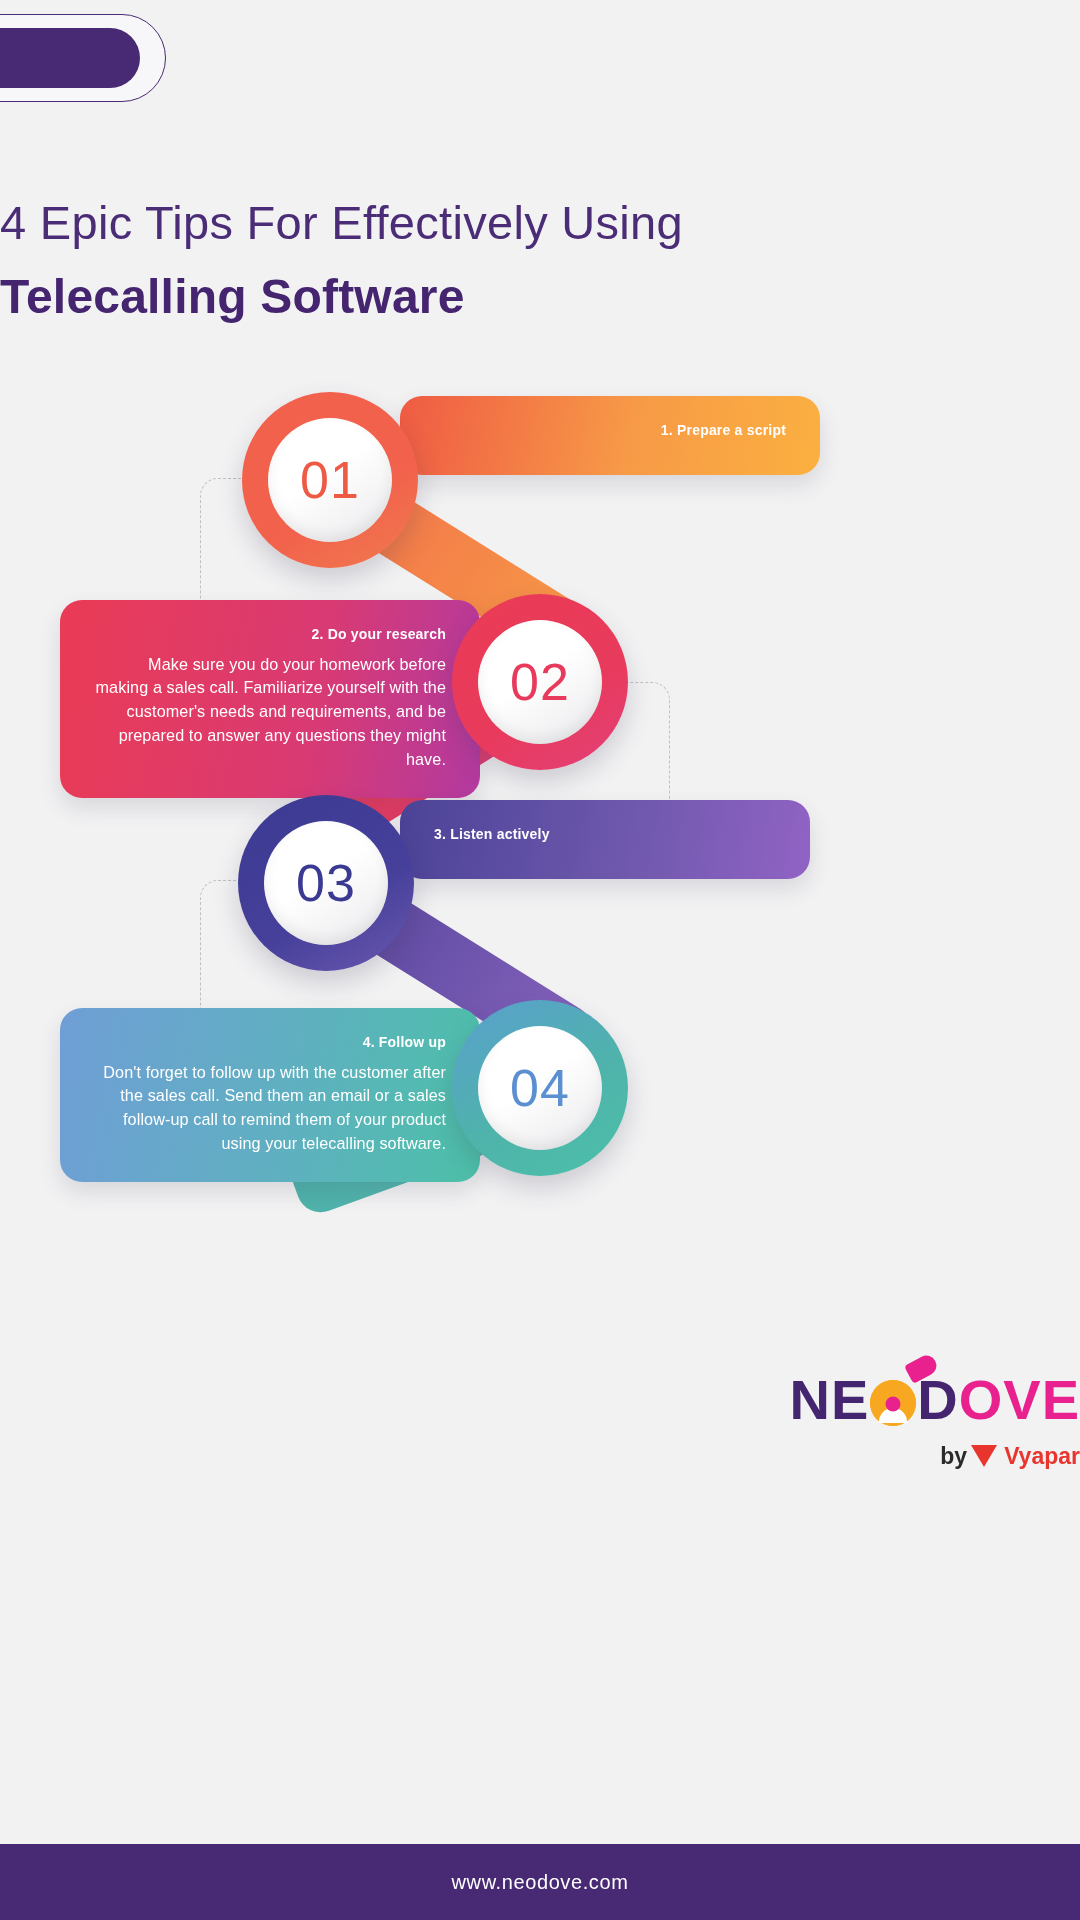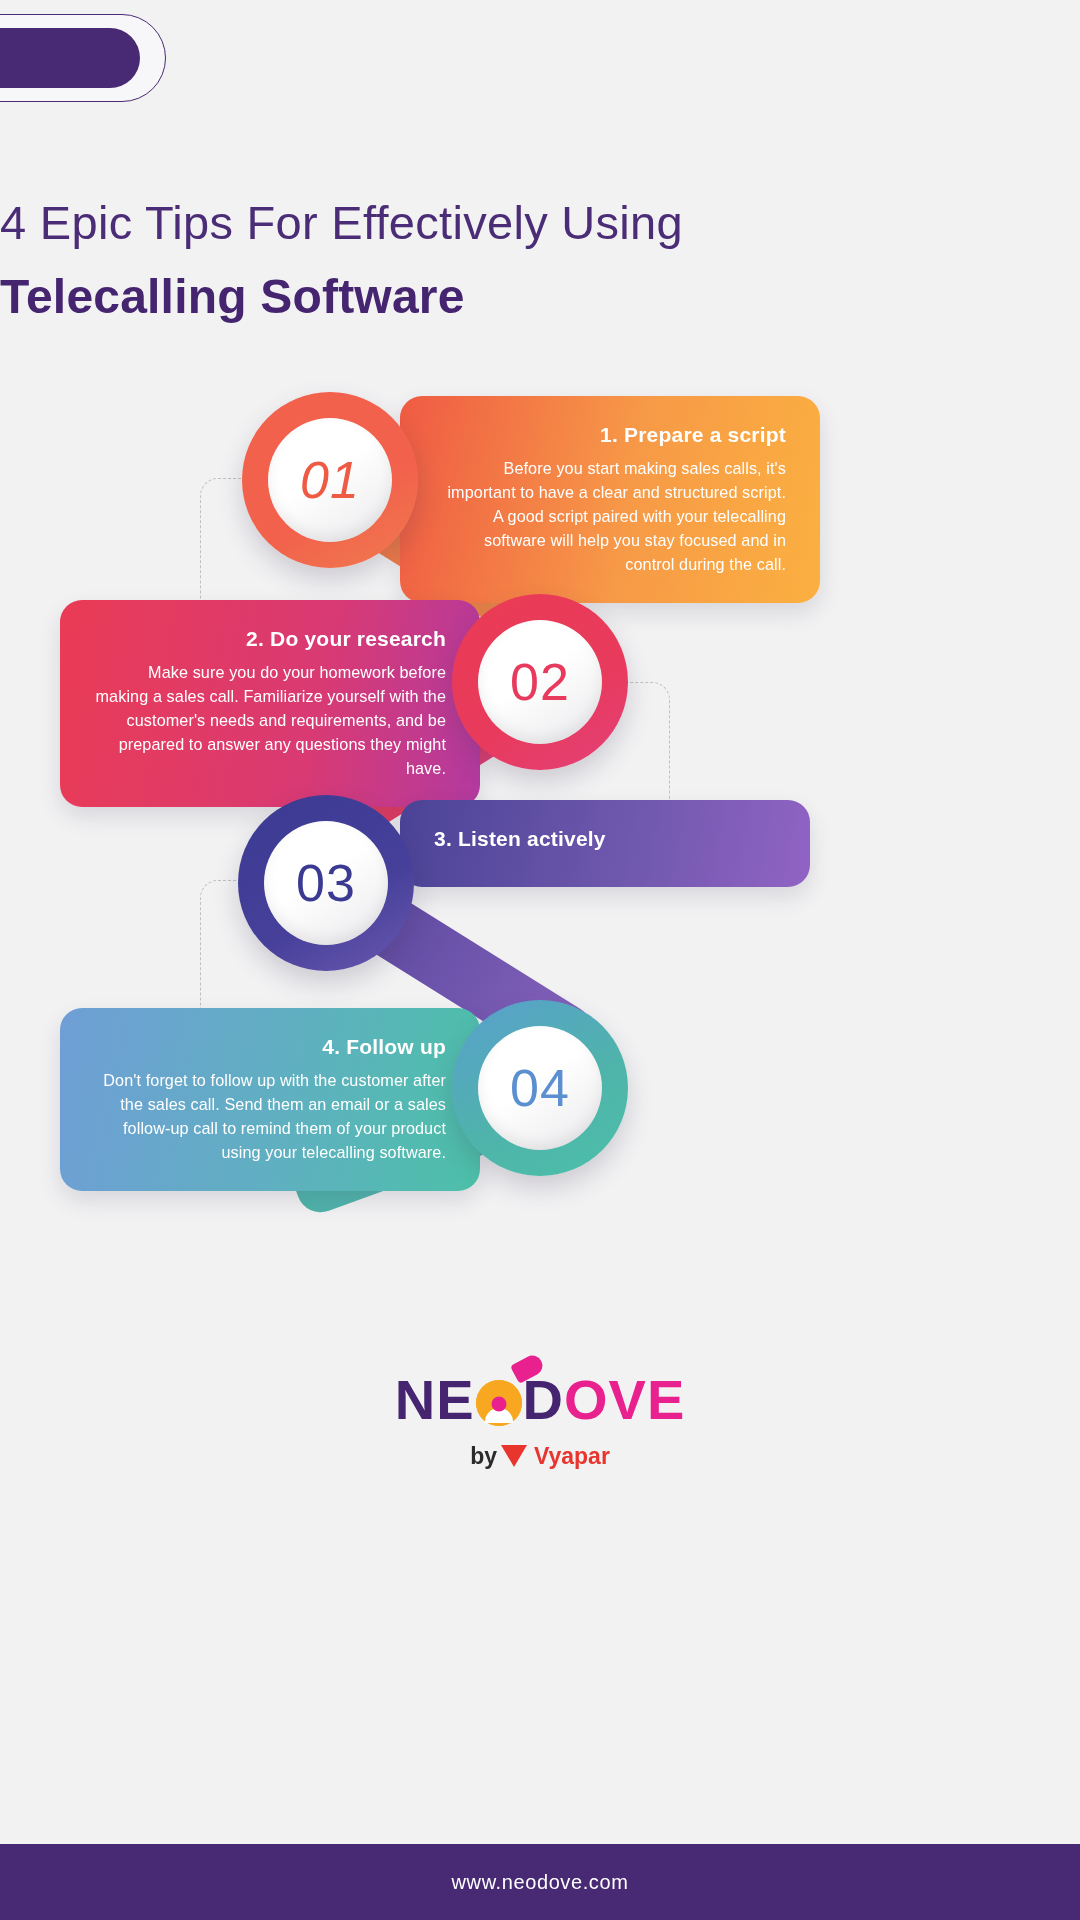--- a/index.html
+++ b/index.html
@@ -31,42 +31,42 @@
   }
   
   .steps{position:absolute;left:0;top:0;width:1080px;height:1920px;}
   .step{position:absolute;}
   
   .card{
     position:absolute;border-radius:22px;box-sizing:border-box;
     padding:26px 34px;color:#ffffff;
     box-shadow:0 10px 22px rgba(60,50,80,.14);
   }
-  .card-title{font-size:21px;font-weight:bold;line-height:1.25;margin:0 0 9px 0;letter-spacing:.2px;}
+  .card-title{font-size:14px;font-weight:bold;line-height:1.25;margin:0 0 9px 0;letter-spacing:.2px;}
   .card-body{font-size:16.2px;font-weight:400;line-height:1.48;margin:0;letter-spacing:.1px;}
   .card.right-align{text-align:right;}
   .card.left-align{text-align:left;}
   
   .handle{position:absolute;border-radius:24px;}
   
   .ring{
     position:absolute;border-radius:50%;
     box-shadow:0 12px 26px rgba(60,50,80,.20);
     display:flex;align-items:center;justify-content:center;
   }
   .ring-inner{
     border-radius:50%;background:linear-gradient(145deg,#ffffff 0%,#ffffff 45%,#e9e9ec 100%);
     display:flex;align-items:center;justify-content:center;
     box-shadow:inset 0 -6px 14px rgba(0,0,0,.07);
   }
   .num{font-size:52px;font-weight:300;letter-spacing:1px;line-height:1;}
   
   .dash{position:absolute;border-style:dashed;border-color:#bfbfc4;border-width:0;box-sizing:border-box;}
   
-  .logo-wrap{position:absolute;left:0;top:1372px;width:1080px;text-align:center;}
+  .logo-wrap{position:absolute;left:0;top:1372px;width:1080px;text-align:right;}
   .logo-main{
     font-size:56px;font-weight:bold;letter-spacing:1px;line-height:1;
     display:inline-block;position:relative;
   }
   .logo-neo{color:#45256f;}
   .logo-dove{color:#e8218f;}
   .logo-o-badge{
     display:inline-block;width:46px;height:46px;border-radius:50%;
     background:#f7a820;position:relative;top:7px;margin:0 1px;
     box-shadow:inset 0 0 0 3px #f7a820;
@@ -115,23 +115,22 @@
   <div class="dash" style="left:200px;top:478px;width:110px;height:190px;border-left-width:1.5px;border-top-width:1.5px;border-radius:18px 0 0 0;"></div>
   <div class="dash" style="left:560px;top:682px;width:110px;height:190px;border-right-width:1.5px;border-top-width:1.5px;border-radius:0 18px 0 0;"></div>
   <div class="dash" style="left:200px;top:880px;width:110px;height:190px;border-left-width:1.5px;border-top-width:1.5px;border-radius:18px 0 0 0;"></div>
 
   <div class="step">
     <div class="handle" style="left:330px;top:455px;width:300px;height:62px;transform:rotate(32deg);transform-origin:0 50%;
                 background:linear-gradient(90deg,#f2714b 0%,#f79a46 100%);"></div>
     <div class="card right-align" style="left:400px;top:396px;width:420px;
                 background:linear-gradient(100deg,#ef5b44 0%,#f79a47 55%,#fbb040 100%);">
       <p class="card-title">1. Prepare a script</p>
-      <p class="card-body">Before you start making sales calls, it's important to have a clear and structured script. A good script paired with your telecalling software will help you stay focused and in control during the call.</p>
     </div>
-    <div class="ring" style="left:242px;top:392px;width:176px;height:176px;background:linear-gradient(150deg,#f2614c 0%,#f2614c 60%,#f07a4e 100%);font-style:italic;">
+    <div class="ring" style="left:242px;top:392px;width:176px;height:176px;background:linear-gradient(150deg,#f2614c 0%,#f2614c 60%,#f07a4e 100%);">
       <div class="ring-inner" style="width:124px;height:124px;">
         <span class="num" style="color:#ef5a45;">01</span>
       </div>
     </div>
   </div>
 
   <div class="step">
     <div class="handle" style="left:540px;top:660px;width:300px;height:62px;transform:rotate(148deg);transform-origin:0 50%;
                 background:linear-gradient(90deg,#e0407e 0%,#ea3b55 100%);"></div>
     <div class="card right-align" style="left:60px;top:600px;width:420px;

